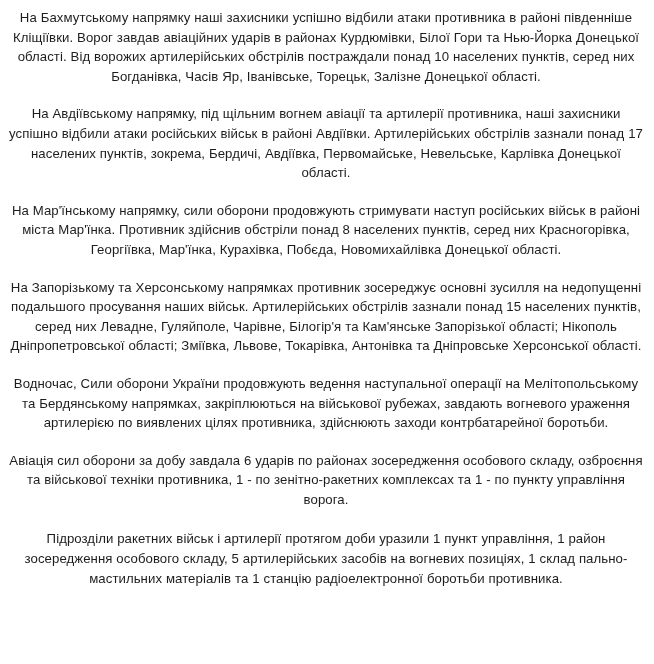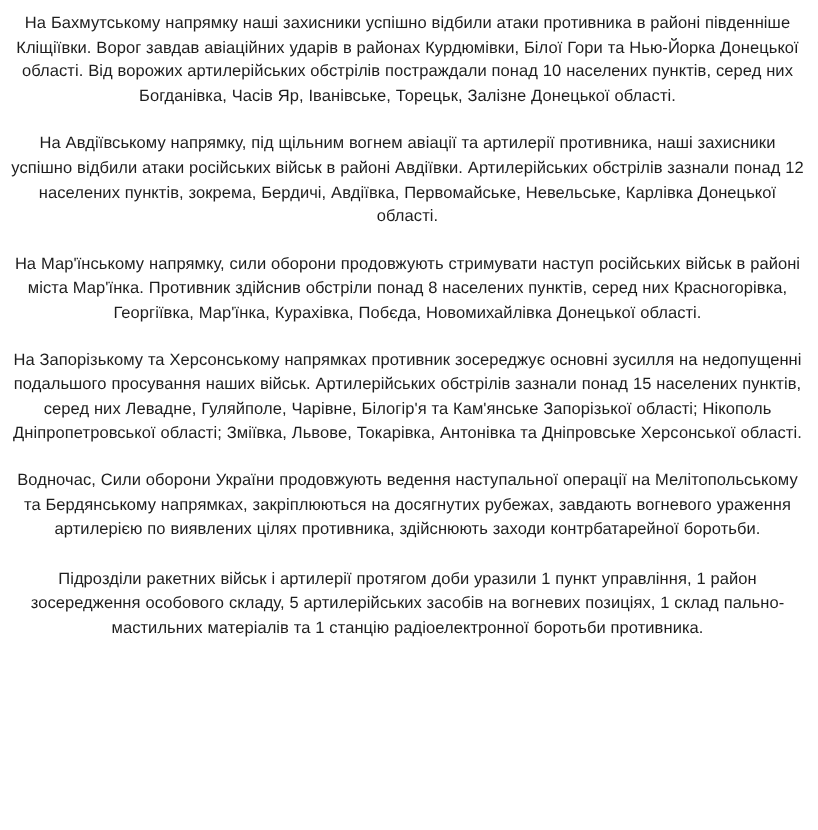--- a/index.html
+++ b/index.html
@@ -32,18 +32,19 @@
   .para:last-child {
     margin-bottom: 0;
     margin-top: 20px;
   }
 </style>
 </head>
 <body>
 
 <div id="report">
   <p class="para">На Бахмутському напрямку наші захисники успішно відбили атаки противника в районі південніше Кліщіївки. Ворог завдав авіаційних ударів в районах Курдюмівки, Білої Гори та Нью-Йорка Донецької області. Від ворожих артилерійських обстрілів постраждали понад 10 населених пунктів, серед них Богданівка, Часів Яр, Іванівське, Торецьк, Залізне Донецької області.</p>
-  <p class="para">На Авдіївському напрямку, під щільним вогнем авіації та артилерії противника, наші захисники успішно відбили атаки російських військ в районі Авдіївки. Артилерійських обстрілів зазнали понад 12 населених пунктів, зокрема, Бердичі, Авдіївка, Первомайське, Невельське, Карлівка Донецької області.</p>
+  <p class="para">На Авдіївському напрямку, під щільним вогнем авіації та артилерії противника, наші захисники успішно відбили атаки російських військ в районі Авдіївки. Артилерійських обстрілів зазнали понад 17 населених пунктів, зокрема, Бердичі, Авдіївка, Первомайське, Невельське, Карлівка Донецької області.</p>
   <p class="para">На Мар'їнському напрямку, сили оборони продовжують стримувати наступ російських військ в районі міста Мар'їнка. Противник здійснив обстріли понад 8 населених пунктів, серед них Красногорівка, Георгіївка, Мар'їнка, Курахівка, Побєда, Новомихайлівка Донецької області.</p>
   <p class="para">На Запорізькому та Херсонському напрямках противник зосереджує основні зусилля на недопущенні подальшого просування наших військ. Артилерійських обстрілів зазнали понад 15 населених пунктів, серед них Левадне, Гуляйполе, Чарівне, Білогір'я та Кам'янське Запорізької області; Нікополь Дніпропетровської області; Зміївка, Львове, Токарівка, Антонівка та Дніпровське Херсонської області.</p>
-  <p class="para">Водночас, Сили оборони України продовжують ведення наступальної операції на Мелітопольському та Бердянському напрямках, закріплюються на досягнутих рубежах, завдають вогневого ураження артилерією по виявлених цілях противника, здійснюють заходи контрбатарейної боротьби.</p>
+  <p class="para">Водночас, Сили оборони України продовжують ведення наступальної операції на Мелітопольському та Бердянському напрямках, закріплюються на військової рубежах, завдають вогневого ураження артилерією по виявлених цілях противника, здійснюють заходи контрбатарейної боротьби.</p>
+  <p class="para">Авіація сил оборони за добу завдала 6 ударів по районах зосередження особового складу, озброєння та військової техніки противника, 1 - по зенітно-ракетних комплексах та 1 - по пункту управління ворога.</p>
   <p class="para">Підрозділи ракетних військ і артилерії протягом доби уразили 1 пункт управління, 1 район зосередження особового складу, 5 артилерійських засобів на вогневих позиціях, 1 склад пально-мастильних матеріалів та 1 станцію радіоелектронної боротьби противника.</p>
 </div>
 
 </body></html>

